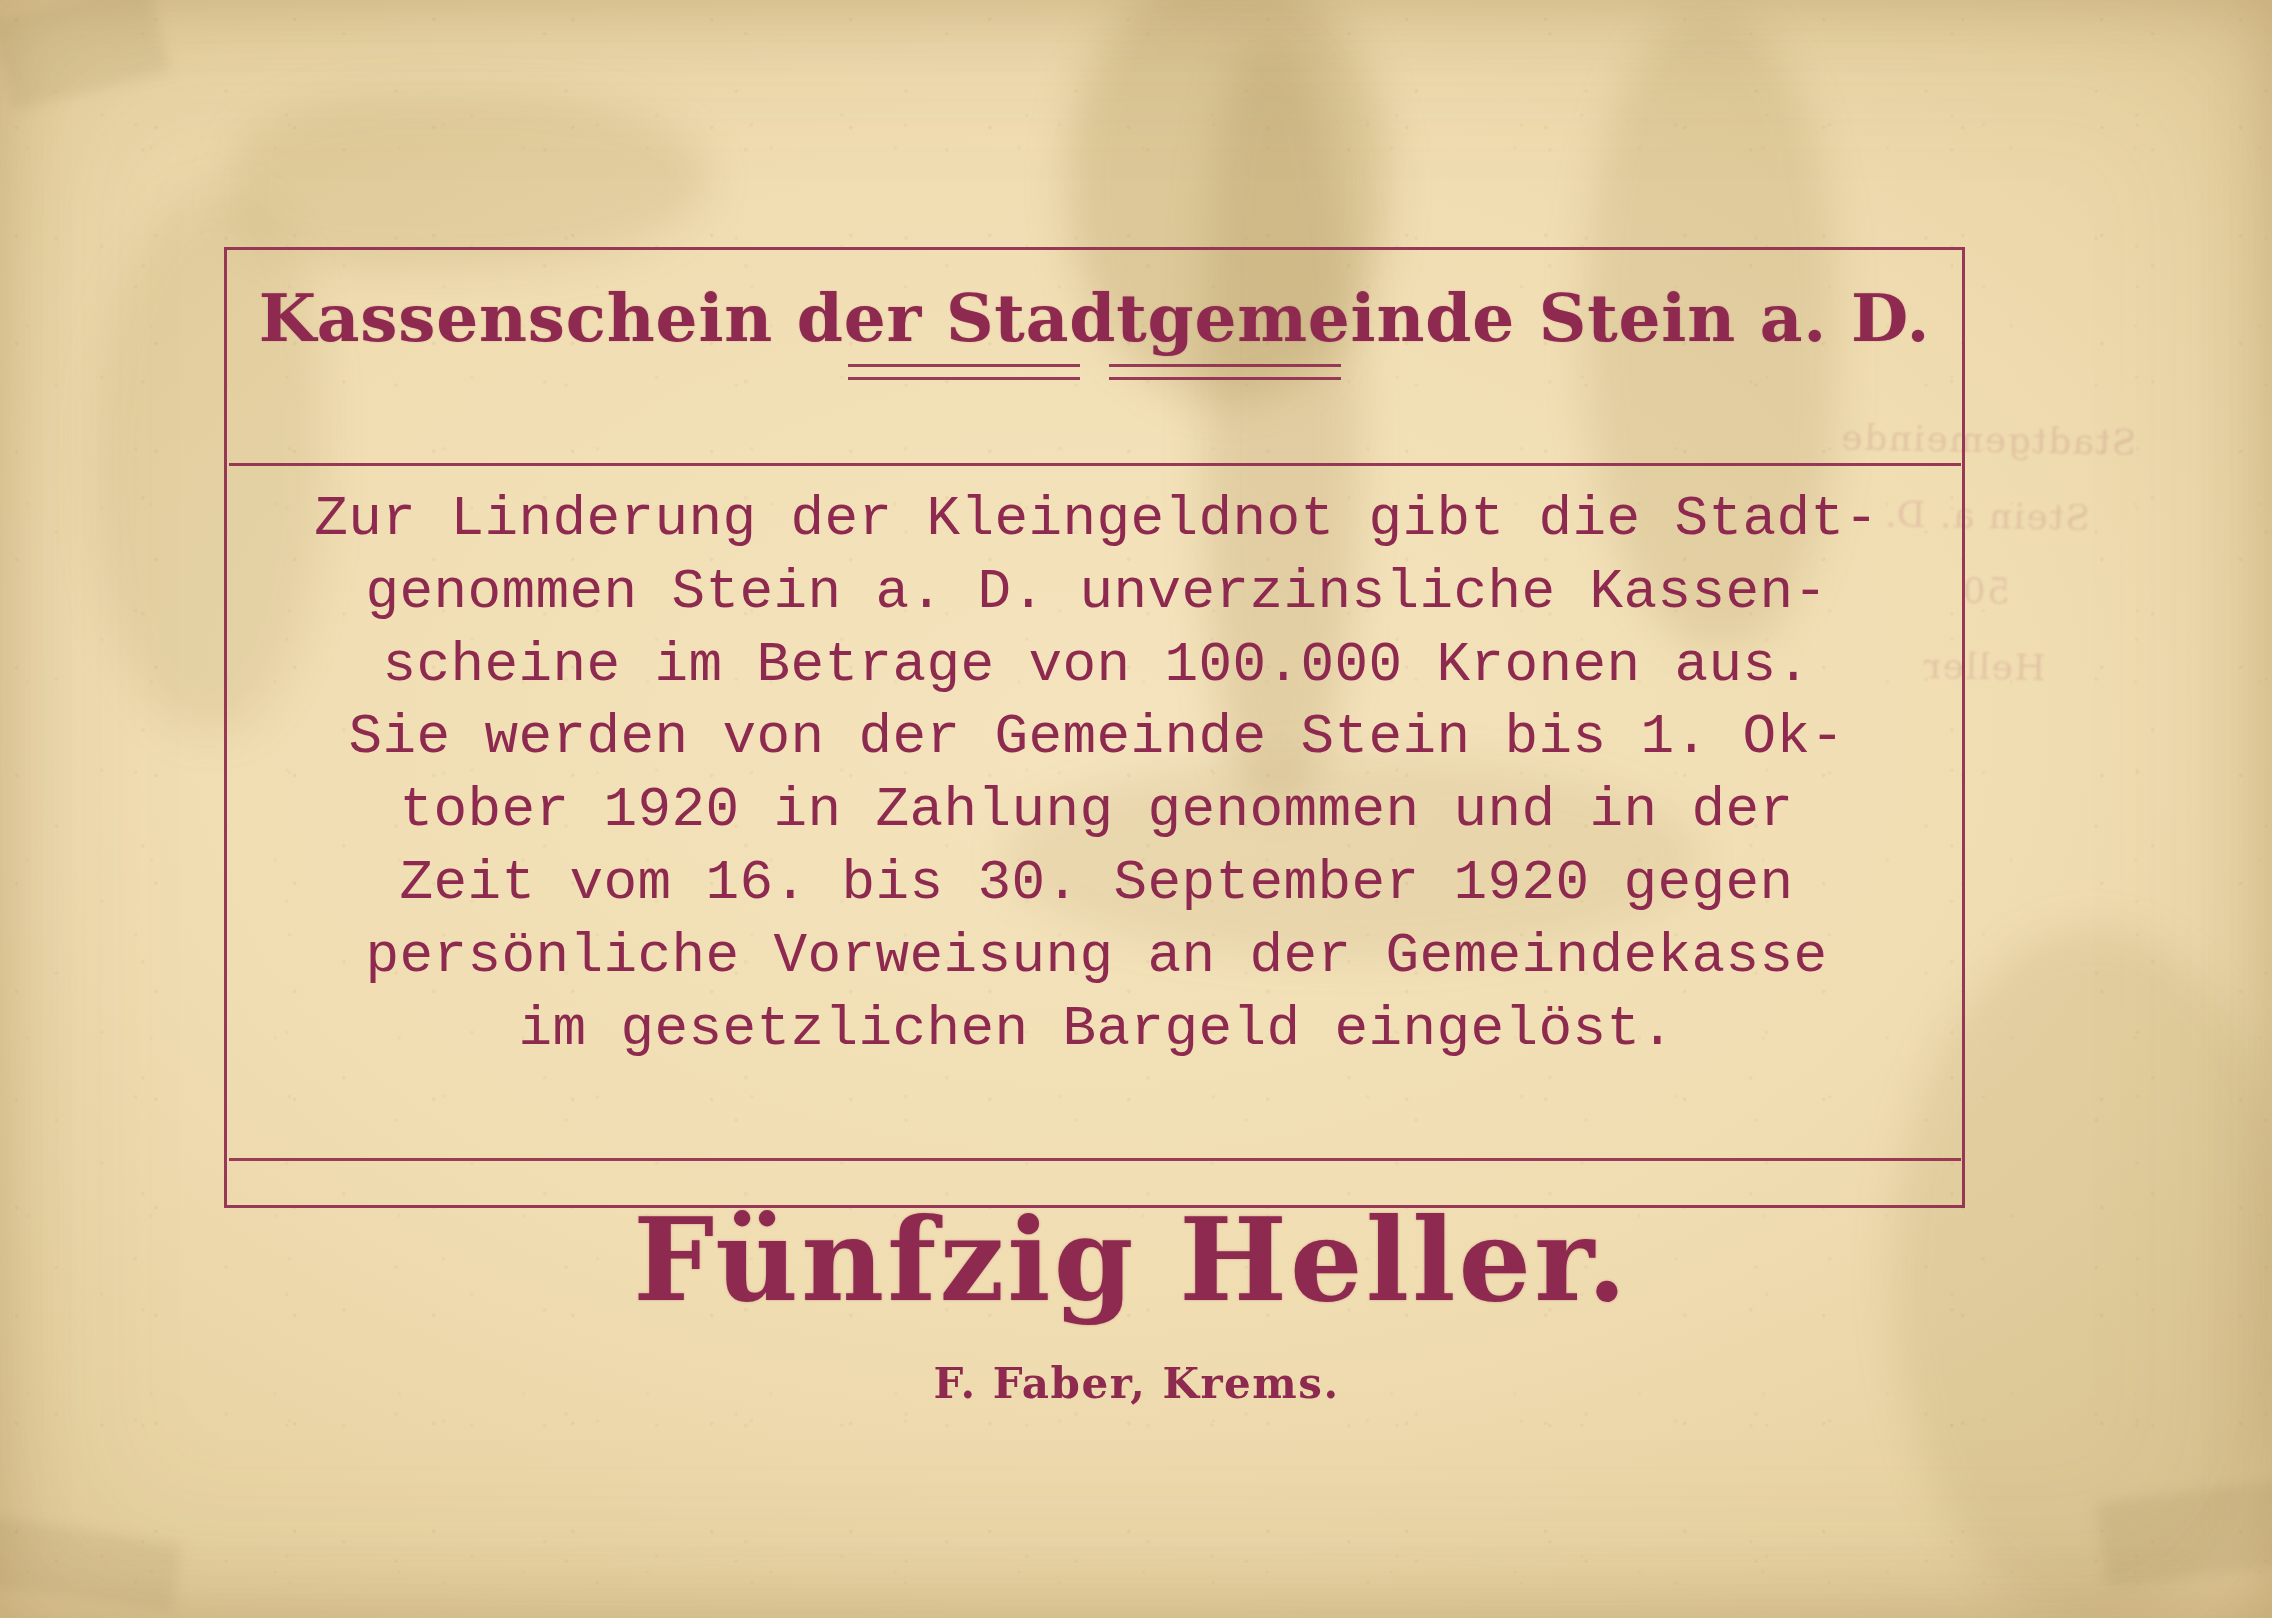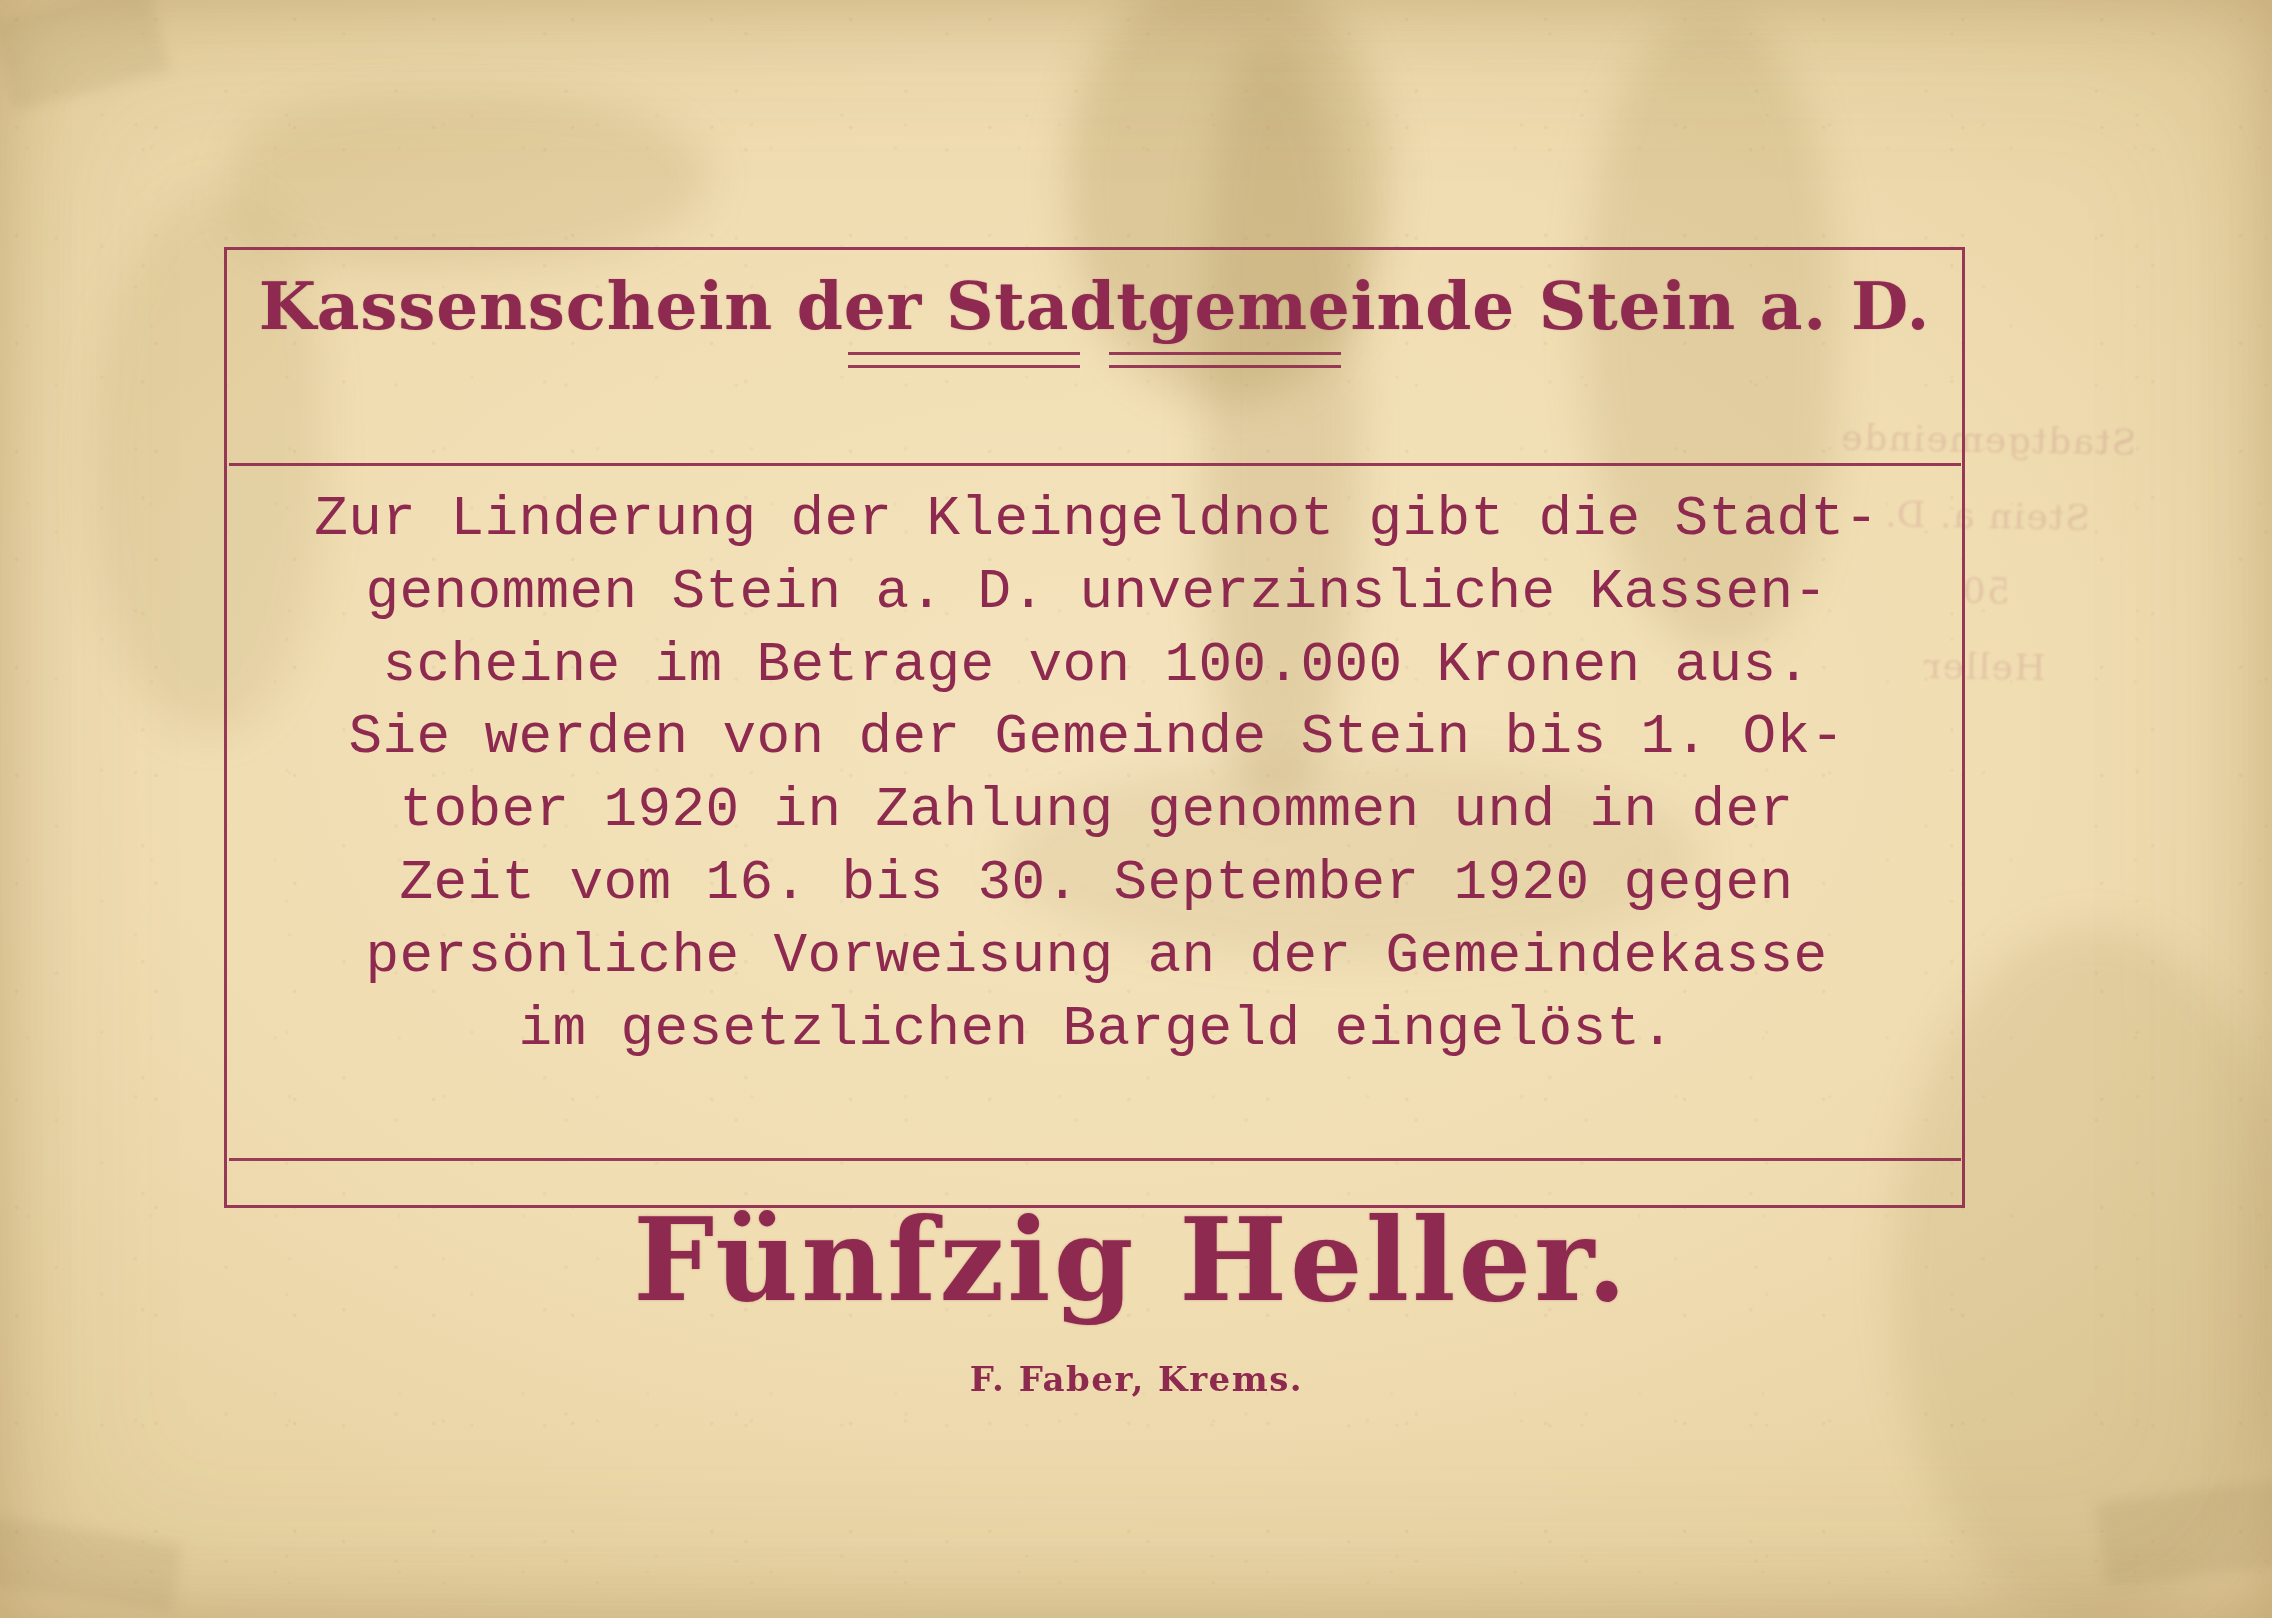--- a/index.html
+++ b/index.html
@@ -117,21 +117,21 @@
 
   
   .fraktur {
     font-family: "DejaVu Serif", serif;
     color: #8e2a4f;
   }
 
   .title-block {
     position: absolute;
     left: 224px;
-    top: 270px;
+    top: 282px;
     width: 1741px;
     text-align: center;
   }
   .title-line1 {
     font-size: 66px;
     font-weight: 700;
     letter-spacing: 0.8px;
     line-height: 1.12;
     text-shadow: 0 0 1.5px rgba(142,42,79,.35);
   }
@@ -184,21 +184,21 @@
     letter-spacing: 3.1px;
     text-shadow: 0 0 2.3px rgba(142,42,79,.35);
   }
 
   .printer {
     position: absolute;
     left: 0;
     top: 1359px;
     width: 2273px;
     text-align: center;
-    font-size: 34px;
+    font-size: 42px;
     font-weight: 700;
     letter-spacing: 1.5px;
   }
 
   
   .fraktur { -webkit-font-smoothing: antialiased; }
 
   
   .crease {
     position: absolute;

